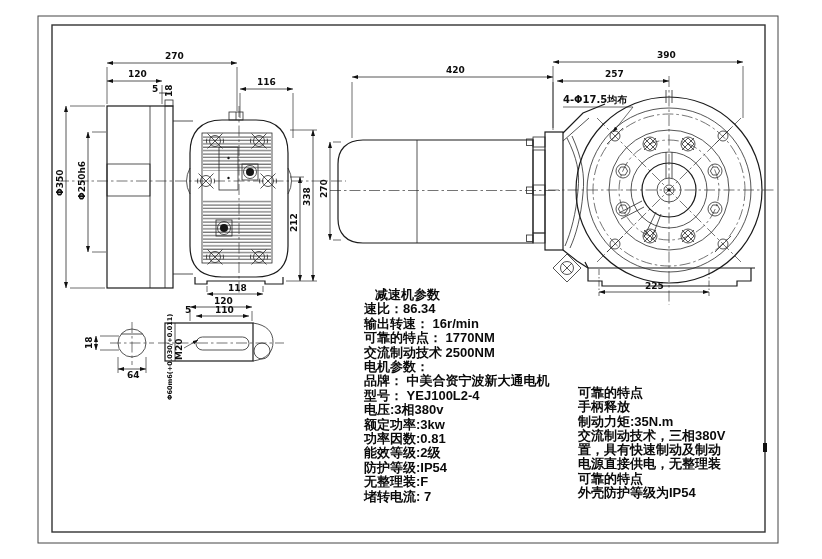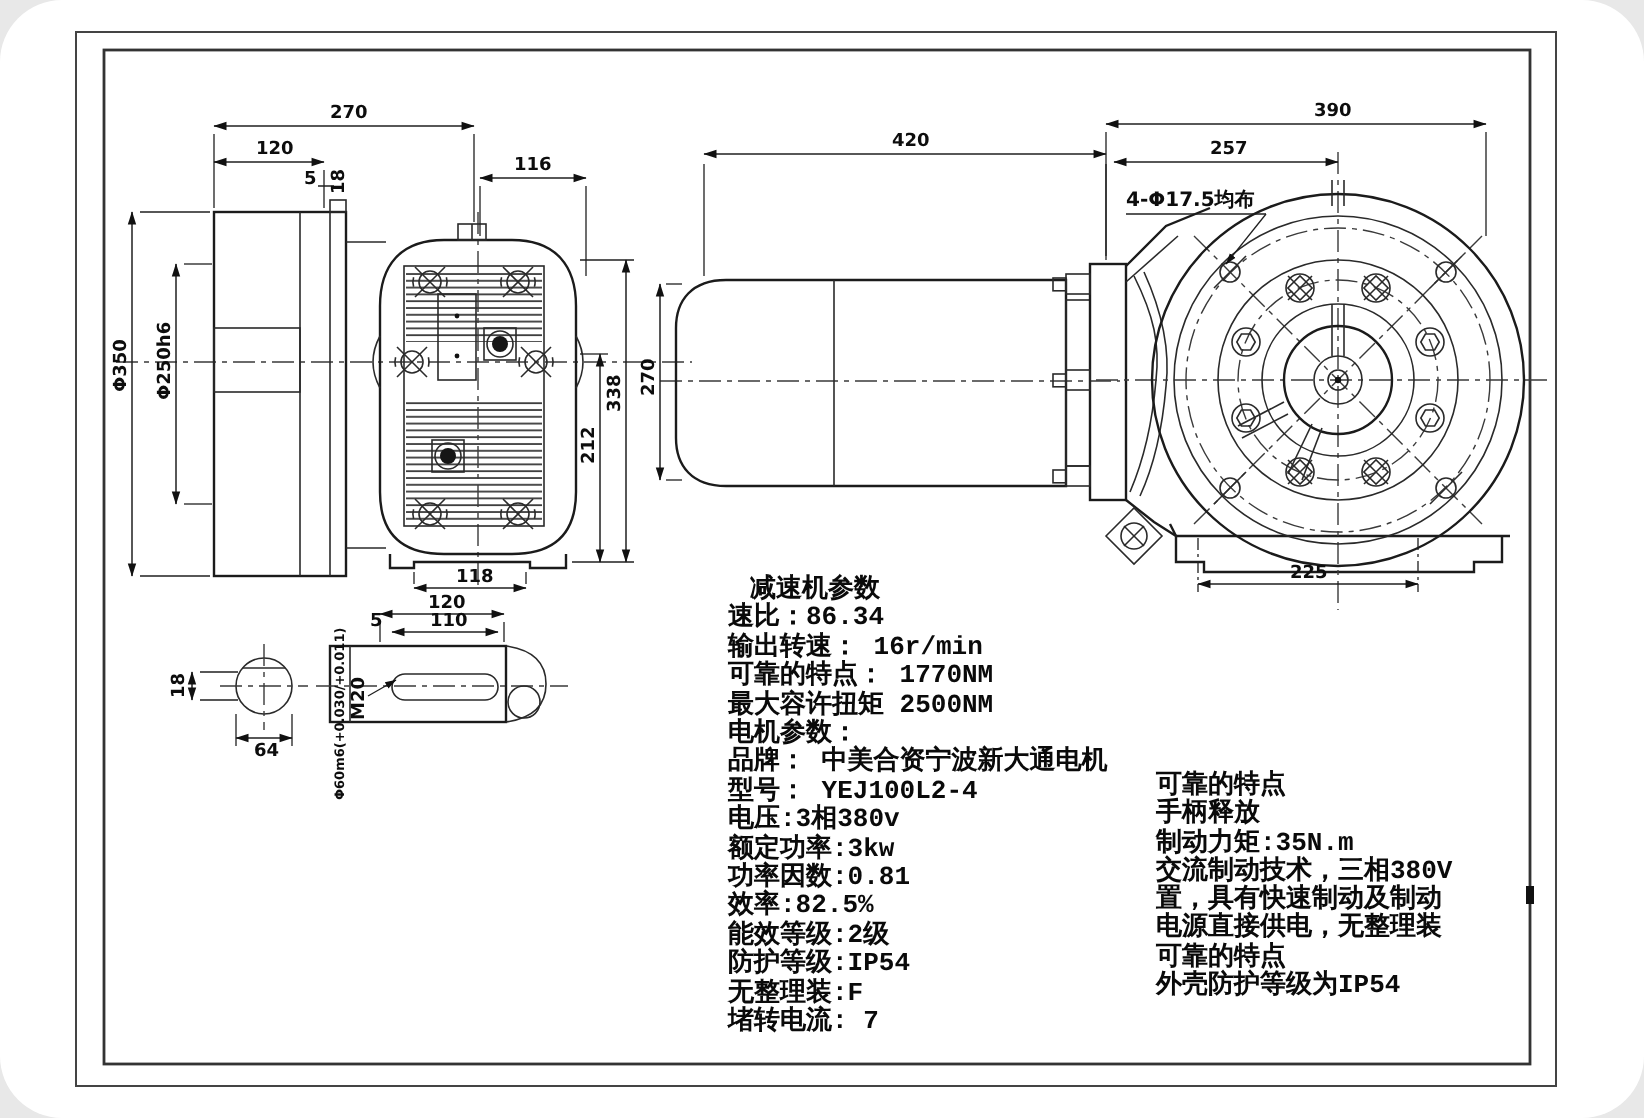--- a/index.html
+++ b/index.html
@@ -1,31 +1,31 @@
 <!DOCTYPE html>
 <html><head>
 <meta charset="utf-8">
 <style>
   html,body{margin:0;padding:0;background:#e8e8e8;}
   .page{position:relative;width:822px;height:559px;background:#ffffff;overflow:hidden;
-        font-family:"DejaVu Sans",sans-serif;border-radius:31px;}
+        font-family:"DejaVu Sans",sans-serif;}
   svg{position:absolute;left:0;top:0;}
   
   .ln{stroke:#1b1b1b;stroke-width:1.2;fill:none;}
   .tn{stroke:#2a2a2a;stroke-width:0.8;fill:none;}
   .cl{stroke:#3a3a3a;stroke-width:0.7;fill:none;stroke-dasharray:11 3 2.5 3;}
   .dim{stroke:#1f1f1f;stroke-width:0.75;fill:none;}
   .ext{stroke:#1f1f1f;stroke-width:0.65;fill:none;}
   .extd{stroke:#1f1f1f;stroke-width:0.65;fill:none;stroke-dasharray:6 2 1.5 2;}
   text.d{font-family:"DejaVu Sans",sans-serif;font-size:9px;font-weight:bold;fill:#0d0d0d;}
   text.d6{font-family:"DejaVu Sans",sans-serif;font-size:6.5px;font-weight:bold;fill:#0d0d0d;}
   text.dz{font-family:"DejaVu Sans",sans-serif;font-size:10px;font-weight:bold;fill:#0d0d0d;}
   
   .spec{position:absolute;font-weight:bold;color:#0a0a0a;white-space:nowrap;
-        font-family:Liberation Mono, monospace;}
+        font-family:Liberation Sans, sans-serif;}
   #spec-reducer{left:364px;top:288px;font-size:13px;line-height:14.4px;}
   #spec-brake{left:578px;top:386px;font-size:13px;line-height:14.3px;}
   #spec-reducer .line:first-child{padding-left:11px;}
 </style>
 </head>
 <body>
 
 <div class="page">
 
 <svg width="822" height="559" viewBox="0 0 822 559">
@@ -295,28 +295,27 @@
     <line class="ext" x1="563" y1="107" x2="633" y2="107"></line>
     <line class="ext" x1="633" y1="107" x2="613" y2="132" marker-end="url(#ar)"></line>
   </g>
 </svg>
 
   <div id="spec-reducer" class="spec">
     <div class="line">减速机参数</div>
     <div class="line">速比：86.34</div>
     <div class="line">输出转速： 16r/min</div>
     <div class="line">可靠的特点： 1770NM</div>
-    <div class="line">最大容许扭矩 2500NM</div>
+    <div class="line">交流制动技术 2500NM</div>
     <div class="line">电机参数：</div>
     <div class="line">品牌： 中美合资宁波新大通电机</div>
     <div class="line">型号： YEJ100L2-4</div>
     <div class="line">电压:3相380v</div>
     <div class="line">额定功率:3kw</div>
     <div class="line">功率因数:0.81</div>
-    <div class="line">效率:82.5%</div>
     <div class="line">能效等级:2级</div>
     <div class="line">防护等级:IP54</div>
     <div class="line">无整理装:F</div>
     <div class="line">堵转电流: 7</div>
   </div>
 
   <div id="spec-brake" class="spec">
     <div class="line">可靠的特点</div>
     <div class="line">手柄释放</div>
     <div class="line">制动力矩:35N.m</div>

